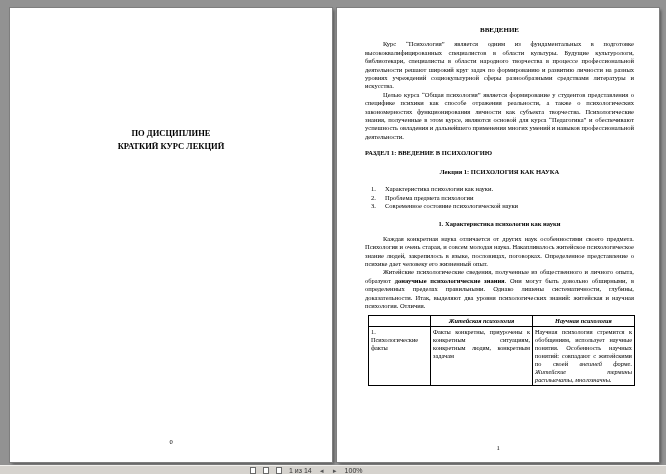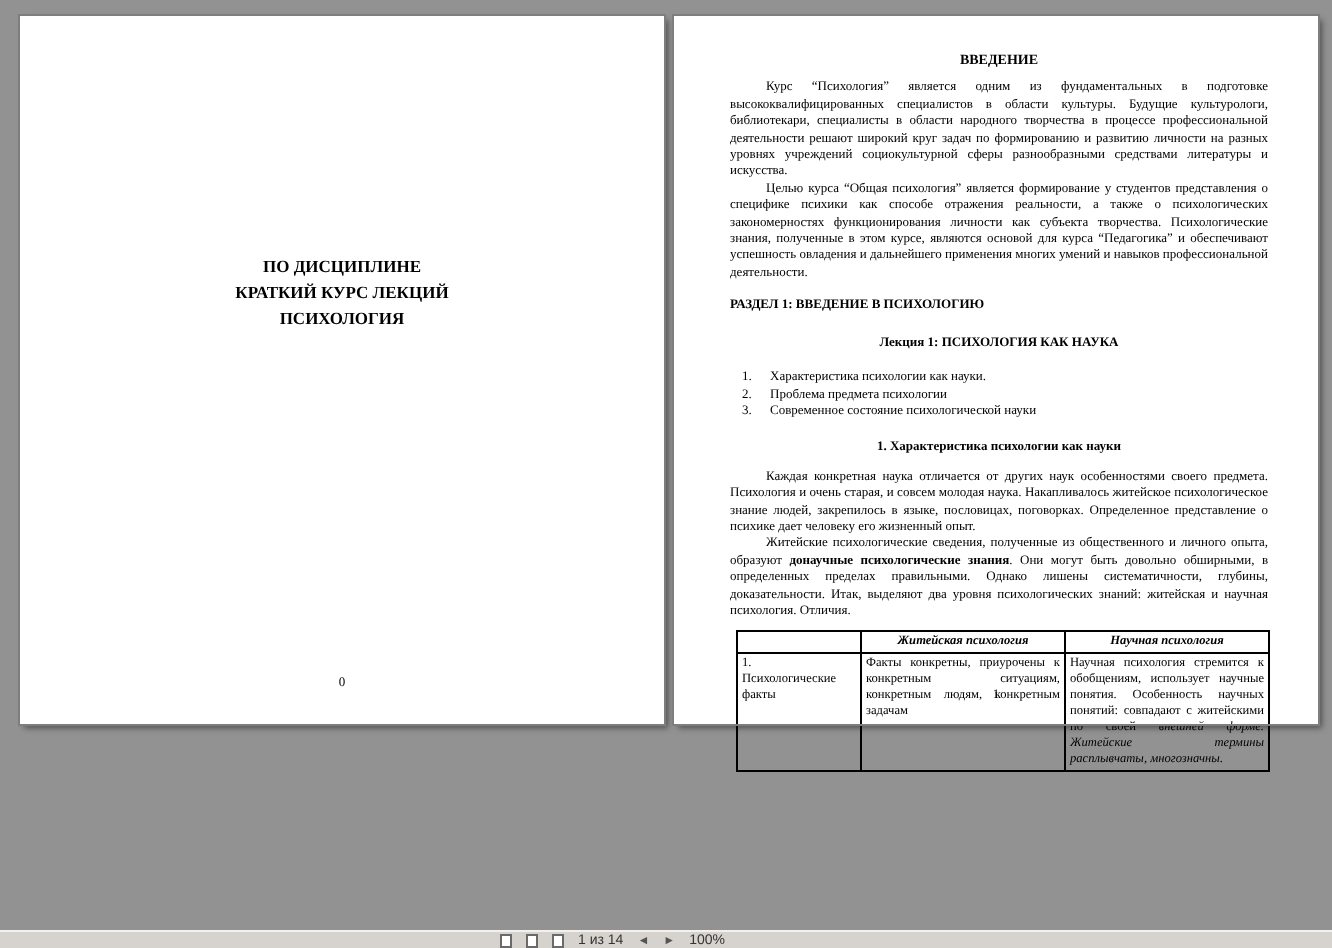--- a/index.html
+++ b/index.html
@@ -6,21 +6,21 @@
   html,body { width:666px; height:474px; }
   body {
     background:#929292;
     font-family:"Liberation Serif", serif;
     color:#000;
     overflow:hidden;
     position:relative;
   }
   .pages { position:absolute; top:8px; left:10px; display:flex; gap:5px; }
   .page {
-    width:322px; height:354px;
+    width:322px; height:454px;
     background:#ffffff;
     outline:1px solid #7e7e7e;
     box-shadow:2px 2px 3px rgba(0,0,0,0.45);
     position:relative;
   }
   
   .title-block { margin-top:119px; text-align:center; font-weight:bold; font-size:8.5px; line-height:13px; }
   .page-num { position:absolute; left:0; right:0; text-align:center; font-size:6.5px; }
   .page-num.left-num  { bottom:17px; }
   .page-num.right-num { bottom:11px; }
@@ -59,21 +59,20 @@
 </style>
 </head>
 <body>
 
 <div class="pages">
 
   <div class="page">
     <div class="title-block">
       <div>ПО ДИСЦИПЛИНЕ</div>
       <div>КРАТКИЙ КУРС ЛЕКЦИЙ</div>
-      <div>ПСИХОЛОГИЯ</div>
     </div>
     <div class="page-num left-num">0</div>
   </div>
 
   <div class="page">
     <div class="content">
 
       <div class="h-intro">ВВЕДЕНИЕ</div>
 
       <p class="just">Курс “Психология” является одним из фундаментальных в подготовке высококвалифицированных специалистов в области культуры. Будущие культурологи, библиотекари, специалисты в области народного творчества в процессе профессиональной деятельности решают широкий круг задач по формированию и развитию личности на разных уровнях учреждений социокультурной сферы разнообразными средствами литературы и искусства.</p>

